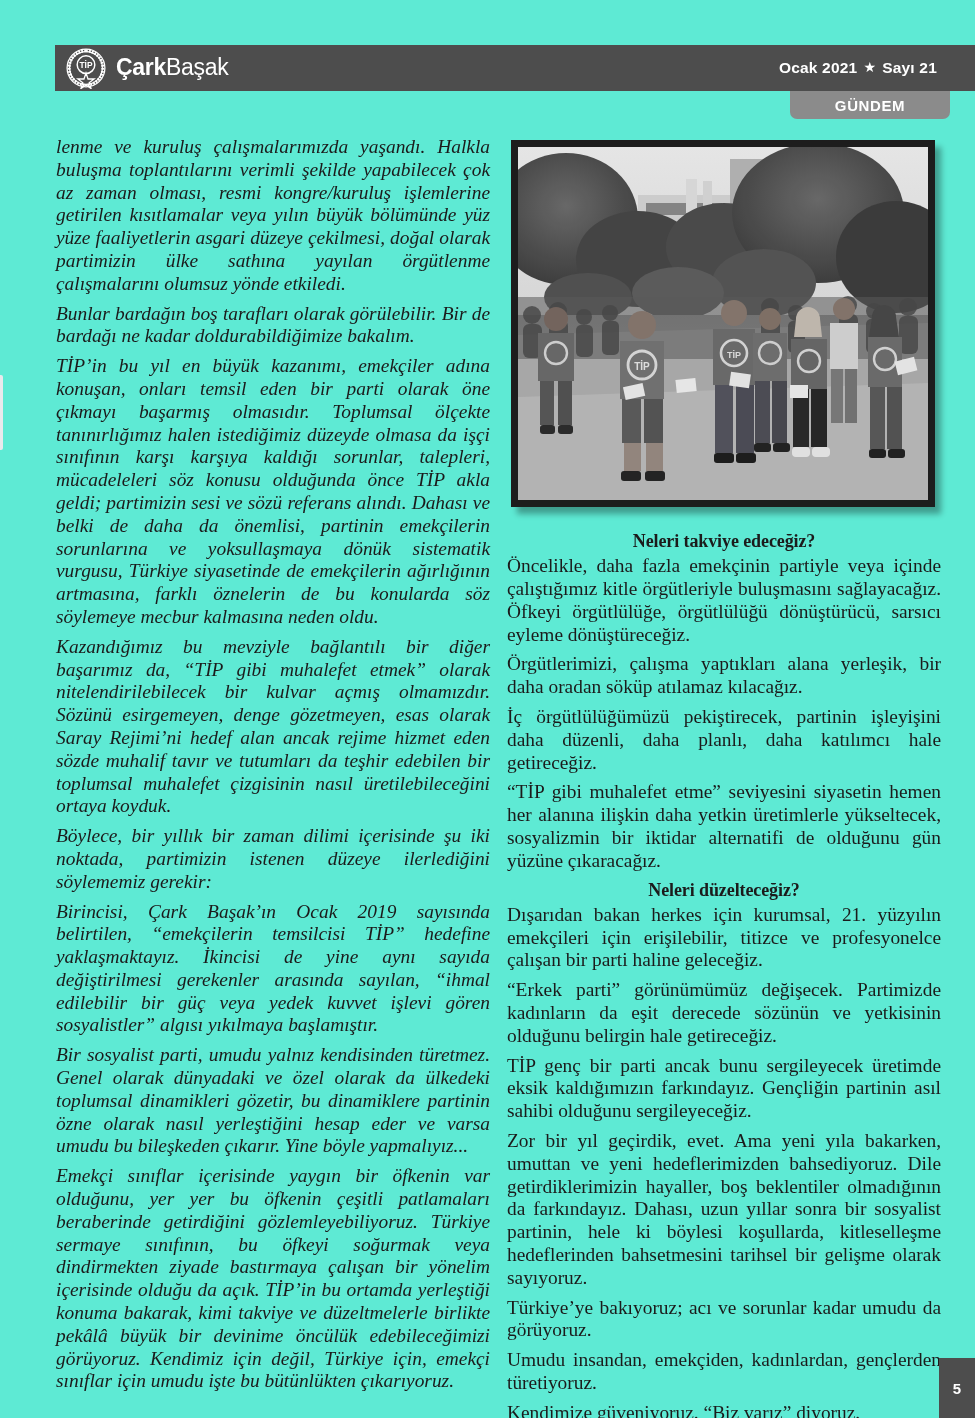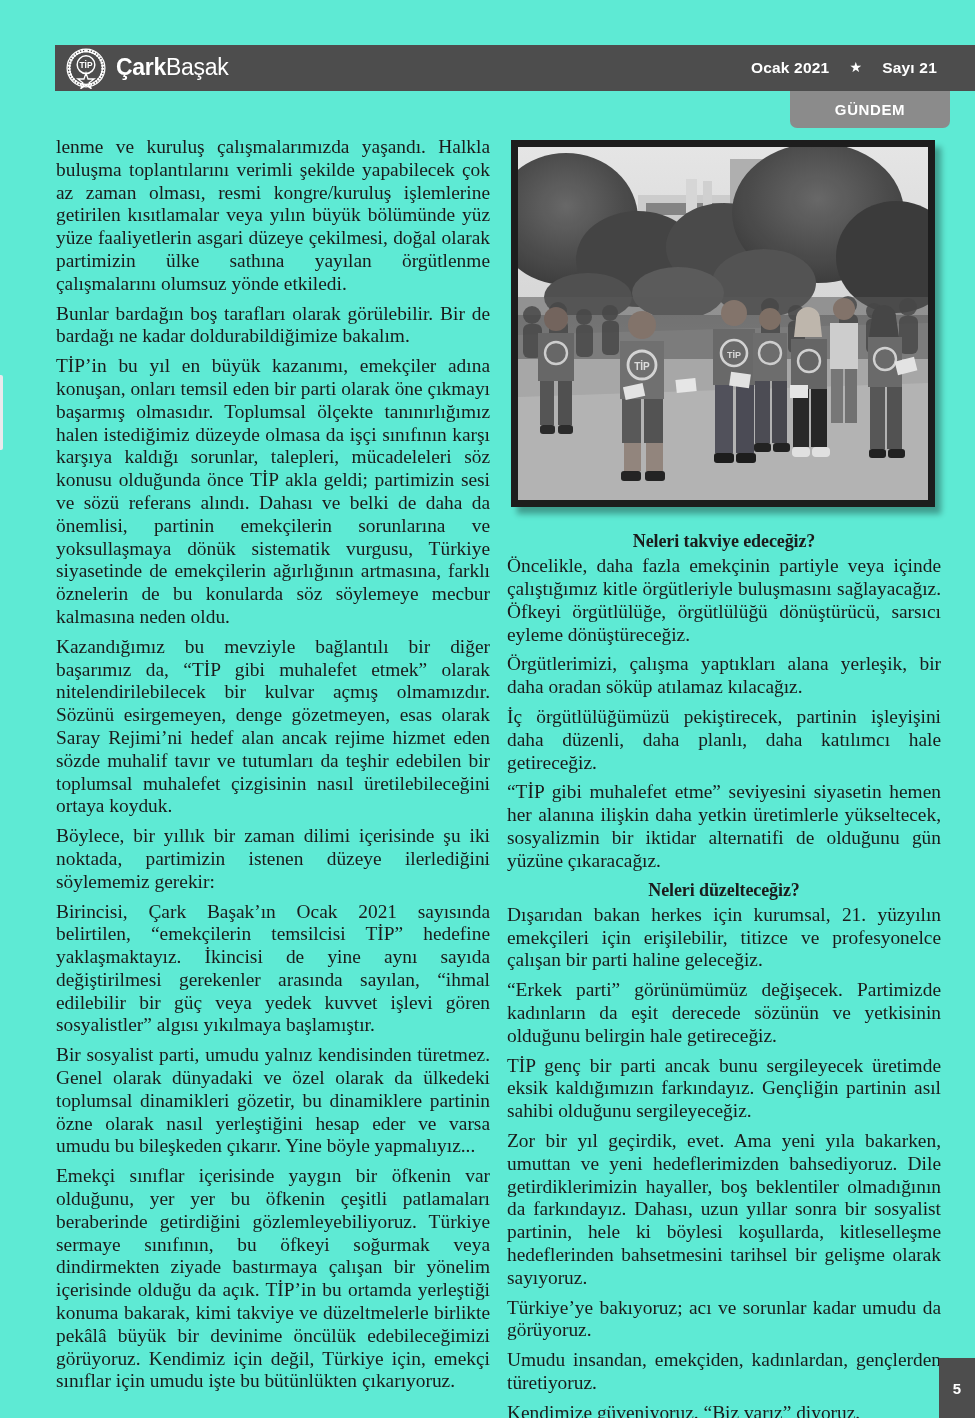--- a/index.html
+++ b/index.html
@@ -73,51 +73,51 @@
     margin-left: auto;
     padding-right: 38px;
     color: #ffffff;
     font-family: "Liberation Sans", "DejaVu Sans", sans-serif;
     font-size: 15.5px;
     font-weight: 700;
     letter-spacing: 0.2px;
     white-space: nowrap;
     display: flex;
     align-items: center;
-    gap: 20px;
+    gap: 6px;
   }
   .star-glyph { font-size: 14px; line-height: 1; position: relative; top: -1px; }
 
   .section-badge {
     position: absolute;
     right: 25px;
     top: 91px;
     min-width: 160px;
-    height: 37px;
+    height: 28px;
     background: #8b8b8b;
     border-radius: 0 0 7px 7px;
     color: #ffffff;
     font-family: "Liberation Sans", "DejaVu Sans", sans-serif;
     font-size: 15px;
     font-weight: 700;
     letter-spacing: 0.6px;
     display: flex;
     align-items: center;
     justify-content: center;
     padding: 0 16px;
     box-sizing: border-box;
   }
 
   
   .column {
     position: absolute;
     top: 136px;
     width: 434px;
   }
-  .col-left  { left: 56px; }
+  .col-left  { left: 56px; font-style: italic; }
   .col-right { left: 507px; }
 
   .column p {
     margin: 0 0 7px 0;
     font-size: 19.4px;
     line-height: 1.175;
     text-align: justify;
     text-justify: inter-word;
     hyphens: manual;
     -webkit-hyphens: manual;
@@ -355,21 +355,21 @@
       </svg>
     </div>
   </div>
 
   <div class="column col-left">
     <p>lenme ve kuruluş çalışmalarımızda yaşandı. Halkla buluşma toplantılarını verimli şekilde yapabilecek çok az zaman olması, resmi kongre/kuruluş işlemlerine getirilen kısıtlamalar veya yılın büyük bölümünde yüz yüze faaliyetlerin asgari düzeye çekilmesi, doğal olarak partimizin ülke sathına yayılan örgütlenme çalışmalarını olumsuz yönde etkiledi.</p>
     <p>Bunlar bardağın boş tarafları olarak görülebilir. Bir de bardağı ne kadar doldurabildiğimize bakalım.</p>
     <p>TİP’in bu yıl en büyük kazanımı, emekçiler adına konuşan, onları temsil eden bir parti olarak öne çıkmayı başarmış olmasıdır. Toplumsal ölçekte tanınırlığımız halen istediğimiz düzeyde olmasa da işçi sınıfının karşı karşıya kaldığı sorunlar, talepleri, mücadeleleri söz konusu olduğunda önce TİP akla geldi; partimizin sesi ve sözü referans alındı. Dahası ve belki de daha da önemlisi, partinin emekçilerin sorunlarına ve yoksullaşmaya dönük sistematik vurgusu, Türkiye siyasetinde de emekçilerin ağırlığının artmasına, farklı öznelerin de bu konularda söz söylemeye mecbur kalmasına neden oldu.</p>
     <p>Kazandığımız bu mevziyle bağlantılı bir diğer başarımız da, “TİP gibi muhalefet etmek” olarak nitelendirilebilecek bir kulvar açmış olmamızdır. Sözünü esirgemeyen, denge gözetmeyen, esas olarak Saray Rejimi’ni hedef alan ancak rejime hizmet eden sözde muhalif tavır ve tutumları da teşhir edebilen bir toplumsal muhalefet çizgisinin nasıl üretilebileceğini ortaya koyduk.</p>
     <p>Böylece, bir yıllık bir zaman dilimi içerisinde şu iki noktada, partimizin istenen düzeye ilerlediğini söylememiz gerekir:</p>
-    <p>Birincisi, Çark Başak’ın Ocak 2021 sayısında belirtilen, “emekçilerin temsilcisi TİP” hedefine yaklaşmaktayız. İkincisi de yine aynı sayıda değiştirilmesi gerekenler arasında sayılan, “ihmal edilebilir bir güç veya yedek kuvvet işlevi gören sosyalistler” algısı yıkılmaya başlamıştır.</p>
+    <p>Birincisi, Çark Başak’ın Ocak 2019 sayısında belirtilen, “emekçilerin temsilcisi TİP” hedefine yaklaşmaktayız. İkincisi de yine aynı sayıda değiştirilmesi gerekenler arasında sayılan, “ihmal edilebilir bir güç veya yedek kuvvet işlevi gören sosyalistler” algısı yıkılmaya başlamıştır.</p>
     <p>Bir sosyalist parti, umudu yalnız kendisinden türetmez. Genel olarak dünyadaki ve özel olarak da ülkedeki toplumsal dinamikleri gözetir, bu dinamiklere partinin özne olarak nasıl yerleştiğini hesap eder ve varsa umudu bu bileşkeden çıkarır. Yine böyle yapmalıyız...</p>
     <p>Emekçi sınıflar içerisinde yaygın bir öfkenin var olduğunu, yer yer bu öfkenin çeşitli patlamaları beraberinde getirdiğini gözlemleyebiliyoruz. Türkiye sermaye sınıfının, bu öfkeyi soğurmak veya dindirmekten ziyade bastırmaya çalışan bir yönelim içerisinde olduğu da açık. TİP’in bu ortamda yerleştiği konuma bakarak, kimi takviye ve düzeltmelerle birlikte pekâlâ büyük bir devinime öncülük edebileceğimizi görüyoruz. Kendimiz için değil, Türkiye için, emekçi sınıflar için umudu işte bu bütünlükten çıkarıyoruz.</p>
   </div>
 
   <div class="column col-right">
     <h2>Neleri takviye edeceğiz?</h2>
     <p>Öncelikle, daha fazla emekçinin partiyle veya içinde çalıştığımız kitle örgütleriyle buluşmasını sağlayacağız. Öfkeyi örgütlülüğe, örgütlülüğü dönüştürücü, sarsıcı eyleme dönüştüreceğiz.</p>
     <p>Örgütlerimizi, çalışma yaptıkları alana yerleşik, bir daha oradan söküp atılamaz kılacağız.</p>
     <p>İç örgütlülüğümüzü pekiştirecek, partinin işleyişini daha düzenli, daha planlı, daha katılımcı hale getireceğiz.</p>
     <p>“TİP gibi muhalefet etme” seviyesini siyasetin hemen her alanına ilişkin daha yetkin üretimlerle yükseltecek, sosyalizmin bir iktidar alternatifi de olduğunu gün yüzüne çıkaracağız.</p>

